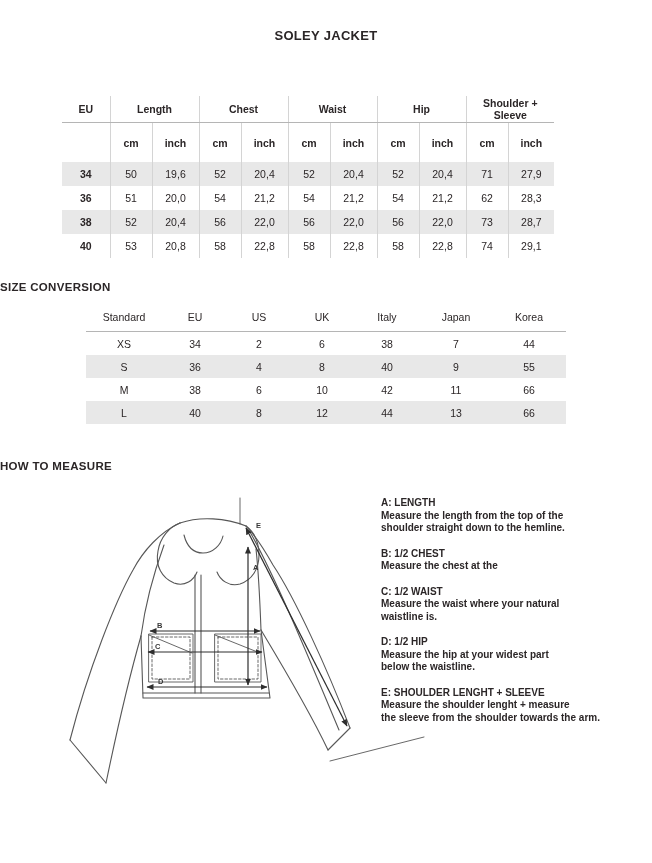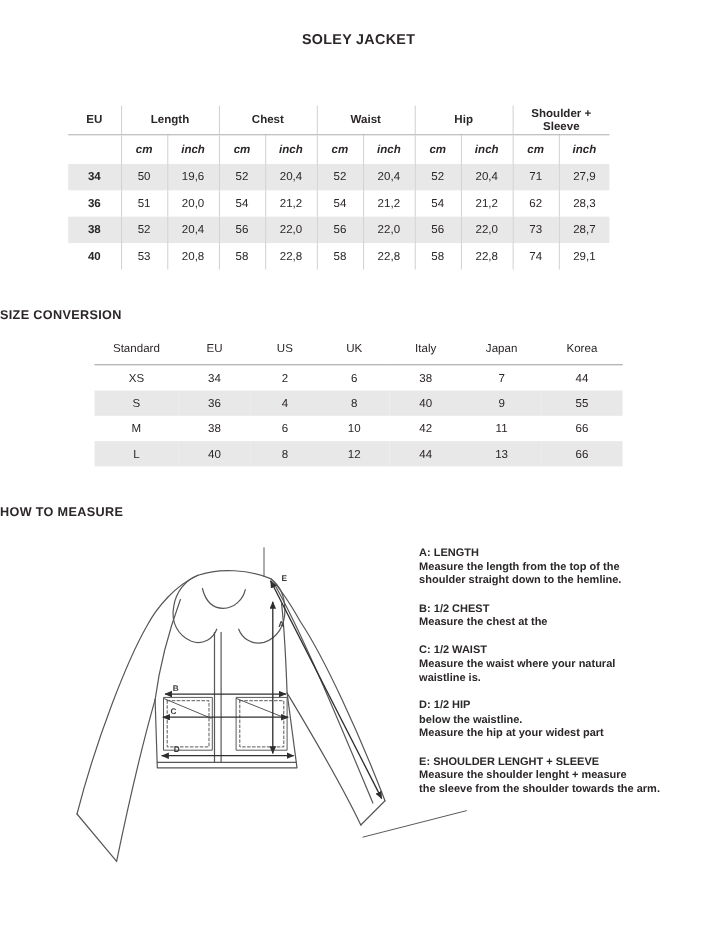--- a/index.html
+++ b/index.html
@@ -21,21 +21,21 @@
 
   
   table{border-collapse:collapse;table-layout:fixed;}
   #meas-table{
     position:absolute;top:96px;left:62px;width:492px;
     font-size:10.5px;text-align:center;
   }
   #meas-table th,#meas-table td{padding:0;text-align:center;}
   #meas-table th{font-weight:bold;}
   #meas-table tr.group-row th{height:26px;border-bottom:1px solid #b5b5b5;}
-  #meas-table tr.unit-row th{height:26px;font-style:italic;}
+  #meas-table tr.unit-row th{height:39px;}
   #meas-table td{height:24px;font-weight:normal;}
   #meas-table td.eu{font-weight:bold;}
   #meas-table th + th, #meas-table td + td{border-left:1px solid #d4d4d4;}
   #meas-table tr.shade td{background:#e8e8e8;}
 
   
   #conv-table{
     position:absolute;top:303px;left:86px;width:480px;
     font-size:10.5px;text-align:center;
   }
@@ -278,21 +278,21 @@
     <div class="mt-heading">B: 1/2 CHEST</div>
     <div class="mt-line">Measure the chest at the</div>
   </div>
   <div class="mt-item">
     <div class="mt-heading">C: 1/2 WAIST</div>
     <div class="mt-line">Measure the waist where your natural</div>
     <div class="mt-line">waistline is.</div>
   </div>
   <div class="mt-item">
     <div class="mt-heading">D: 1/2 HIP</div>
+    <div class="mt-line">Measure the hip at your widest part</div>
     <div class="mt-line">below the waistline.</div>
-    <div class="mt-line">Measure the hip at your widest part</div>
   </div>
   <div class="mt-item">
     <div class="mt-heading">E: SHOULDER LENGHT + SLEEVE</div>
     <div class="mt-line">Measure the shoulder lenght + measure</div>
     <div class="mt-line">the sleeve from the shoulder towards the arm.</div>
   </div>
 </div>
 
 </body></html>

